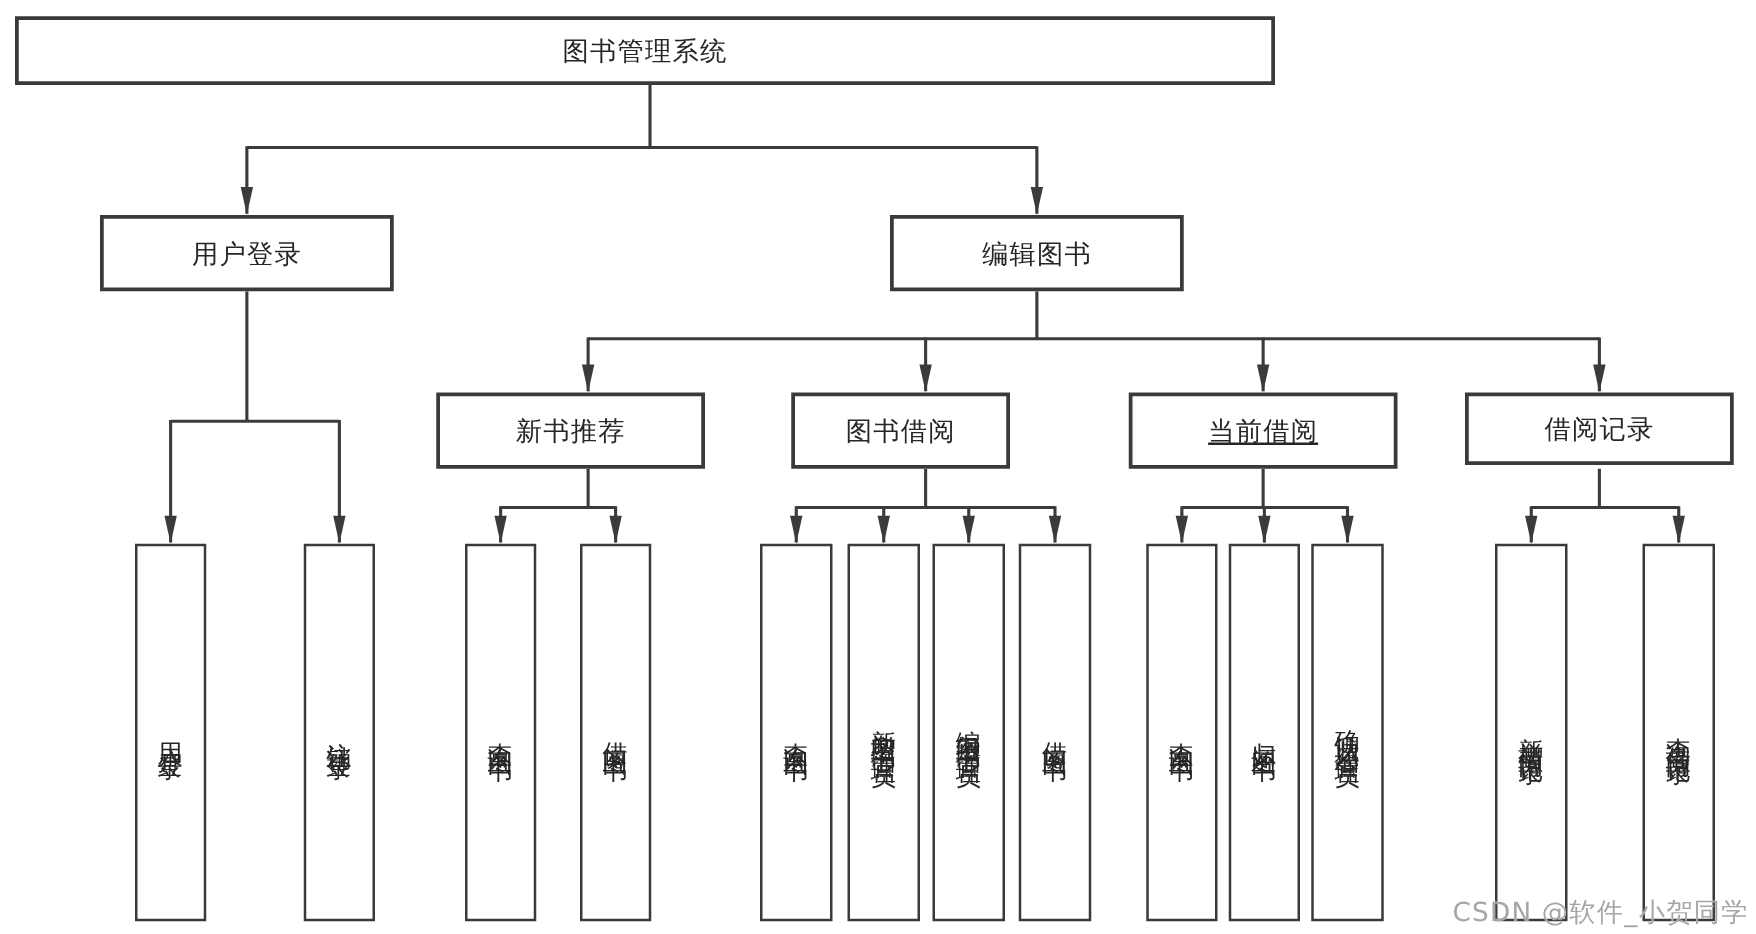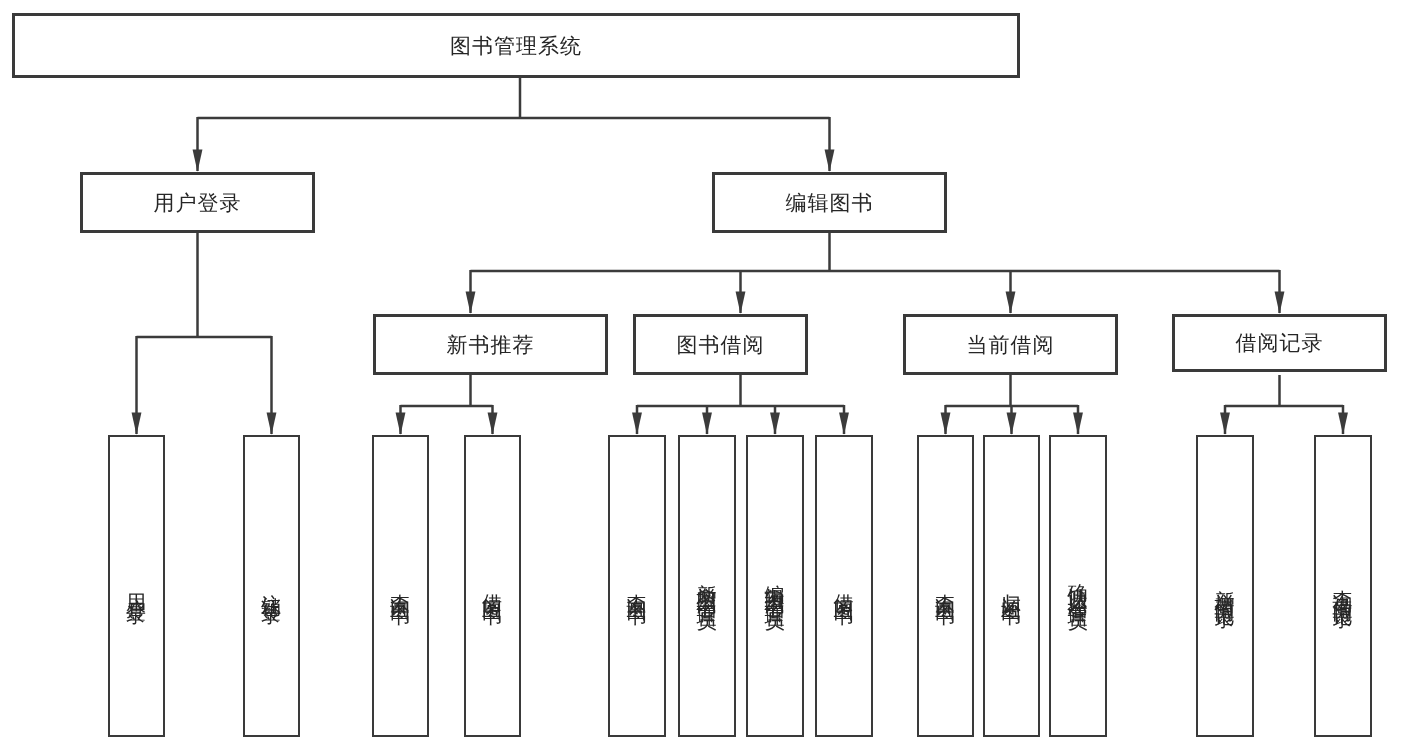--- a/index.html
+++ b/index.html
@@ -38,26 +38,26 @@
   }
   .watermark{
     position:absolute;z-index:3;
     right:6px;bottom:3px;
     font-size:21px;
     color:var(--watermark);
     letter-spacing:1px;
     text-shadow:0 0 1px rgba(255,255,255,.6);
   }
   
-  .n-root       {left:12px;  top:13px;  width:1008px;height:65px;}
+  .n-root       {left:12px;  top:13px;  width:1008px;height:55px;}
   .n-user-login {left:80px;  top:172px; width:235px; height:61px;}
   .n-book-mgmt  {left:712px; top:172px; width:235px; height:61px;}
-  .n-new-books  {left:373px; top:314px; width:235px; height:61px;}
+  .n-new-books  {left:349px; top:314px; width:215px; height:61px;}
   .n-borrowing  {left:633px; top:314px; width:175px; height:61px;}
-  .n-current    {left:903px; top:314px; width:215px; height:61px;}
+  .n-current    {left:903px; top:314px; width:215px; height:61px;text-decoration:underline;}
   .n-records    {left:1172px;top:314px; width:215px; height:58px;}
   .leaf{top:435px;height:302px;}
   .lf-0 {left:108px; width:57px;}
   .lf-1 {left:243px; width:57px;}
   .lf-2 {left:372px; width:57px;}
   .lf-3 {left:464px; width:57px;}
   .lf-4 {left:608px; width:58px;}
   .lf-5 {left:678px; width:58px;}
   .lf-6 {left:746px; width:58px;}
   .lf-7 {left:815px; width:58px;}
@@ -191,13 +191,14 @@
   <div class="node leaf lf-10">
     <span class="vtext">确认归还（管理员）</span>
   </div>
   <div class="node leaf lf-11">
     <span class="vtext">新增借阅记录</span>
   </div>
   <div class="node leaf lf-12">
     <span class="vtext">查询借阅记录</span>
   </div>
 
+  <div class="watermark">CSDN @软件_小贺同学</div>
 </div>
 
 </body></html>

